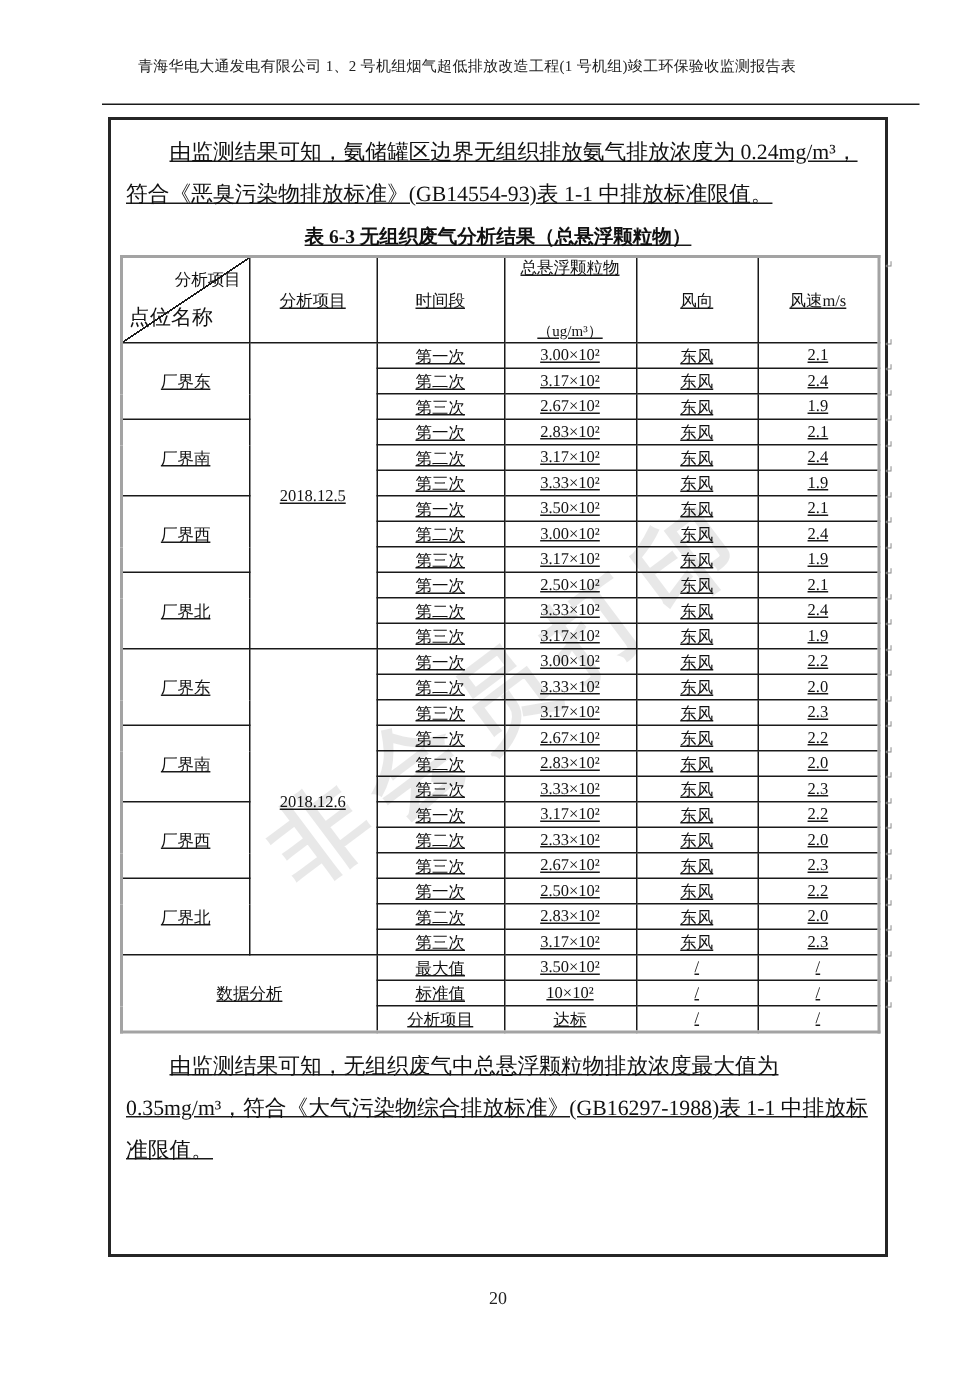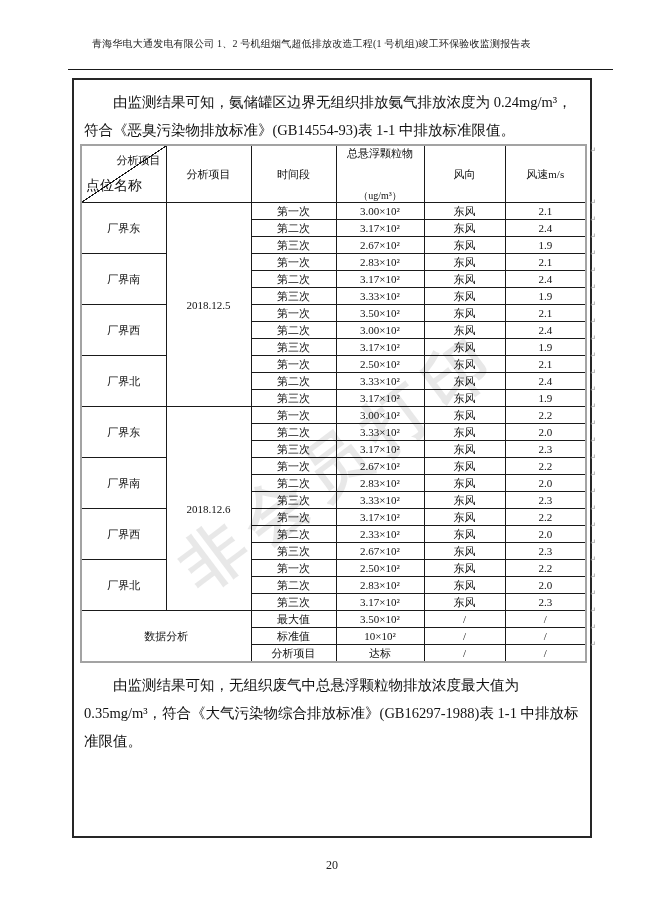--- a/index.html
+++ b/index.html
@@ -7,21 +7,21 @@
     position:relative; width:624px; height:919px; background:#ffffff;
     font-family:"Liberation Serif","DejaVu Serif",serif; color:#1a1a1a; overflow:hidden;
   }
   .doc-header {
     position:absolute; top:37px; left:92px; right:20px;
     font-size:10px; letter-spacing:0.2px; white-space:nowrap; color:#222;
   }
   .header-rule { position:absolute; top:69px; left:68px; width:545px; height:1px; background:#1a1a1a; }
   .frame {
     position:absolute; top:78px; left:72px; width:520px; height:760px;
-    border:2px solid #262626; box-sizing:border-box; background:transparent;
+    border:2px solid #262626; box-sizing:border-box; background:transparent;text-decoration:underline;
   }
   .para {
     margin:8px 8px 0 10px; font-size:14.5px; line-height:28px;
     text-indent:2em; color:#111;
   }
   .table-title { margin:5px 0 3px 0; text-align:center; font-weight:bold; font-size:13px; color:#111; }
   .table-wrap { position:relative; margin-left:6px; width:515px; }
   table.data-table { border-collapse:collapse; table-layout:fixed; width:505px; border:2px solid #a3a3a3; }
   .data-table th, .data-table td {
     border:1px solid #1a1a1a; text-align:center; vertical-align:middle;
@@ -56,20 +56,21 @@
 
   <div class="doc-header">青海华电大通发电有限公司 1、2 号机组烟气超低排放改造工程(1 号机组)竣工环保验收监测报告表</div>
   <div class="header-rule"></div>
 
   <div class="watermark">非会员打印</div>
 
   <div class="frame">
 
     <p class="para">由监测结果可知，氨储罐区边界无组织排放氨气排放浓度为 0.24mg/m³，符合《恶臭污染物排放标准》(GB14554-93)表 1-1 中排放标准限值。</p>
 
+    <div class="table-title">表 6-3  无组织废气分析结果（总悬浮颗粒物）</div>
 
     <div class="table-wrap">
       <table class="data-table">
         <colgroup>
           <col style="width:85px">
             <col style="width:85px">
             <col style="width:85px">
           <col style="width:88px">
             <col style="width:81px">
             <col style="width:81px">

